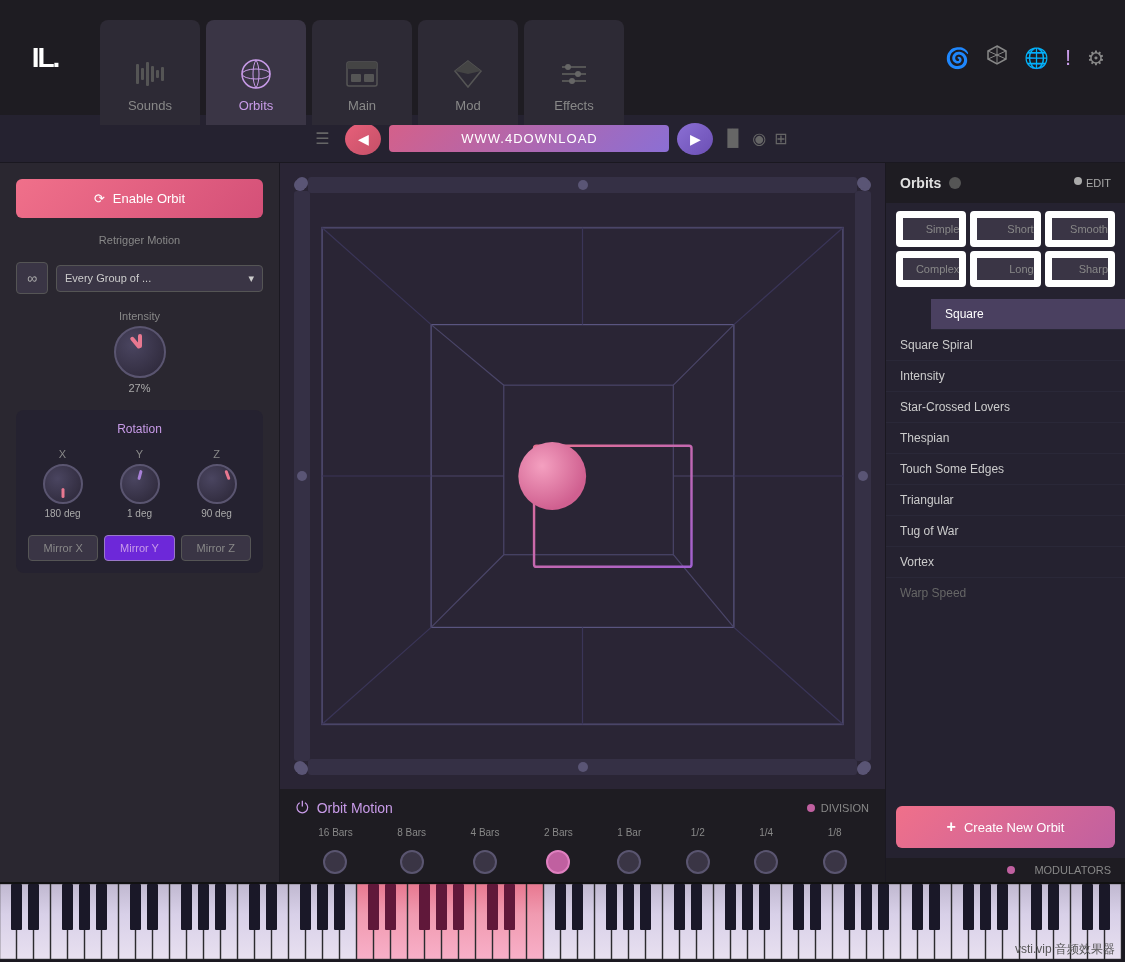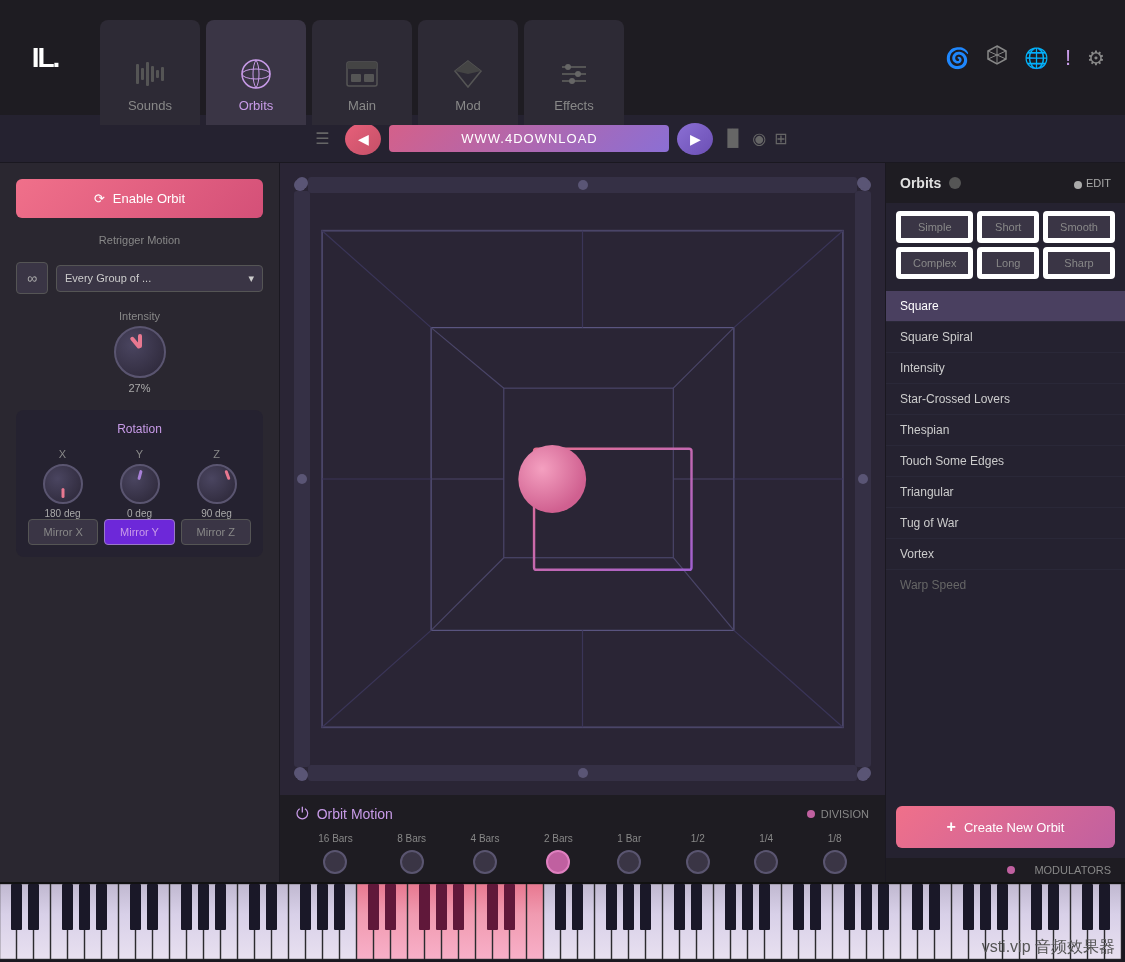--- a/index.html
+++ b/index.html
@@ -320,21 +320,21 @@
     }
 
     .axis-value {
       color: #aaa;
       font-size: 10px;
     }
 
     .mirror-buttons {
       display: flex;
       gap: 6px;
-      margin-top: 0;
+      margin-top: 16px;
     }
 
     .mirror-btn {
       flex: 1;
       background: #3a3545;
       border: 1px solid #555;
       border-radius: 4px;
       color: #888;
       font-size: 11px;
       padding: 6px 4px;
@@ -404,21 +404,21 @@
     .timing-row {
       display: flex;
       justify-content: space-around;
       align-items: center;
     }
 
     .timing-item {
       display: flex;
       flex-direction: column;
       align-items: center;
-      gap: 6px;
+      gap: 12px;
     }
 
     .timing-label {
       color: #888;
       font-size: 10px;
     }
 
     .timing-dot {
       width: 24px;
       height: 24px;
@@ -463,48 +463,48 @@
       width: 12px;
       height: 12px;
       border-radius: 50%;
       background: #555;
     }
 
     .edit-label {
       color: #aaa;
       font-size: 11px;
       display: flex;
-      align-items: flex-end;
+      align-items: flex-start;
       gap: 4px;
       cursor: pointer;
     }
 
     .edit-dot {
       width: 8px;
       height: 8px;
       border-radius: 50%;
       background: #aaa;
     }
 
     .filter-buttons {
       display: grid;
       grid-template-columns: 1fr 1fr 1fr;
       gap: 4px;
       padding: 8px 10px;
     }
 
     .filter-btn {
       background: #3a3545;
-      border: 5px solid #ffffff;
+      border: 7px solid #ffffff;
       border-radius: 4px;
       color: #888;
       font-size: 11px;
-      padding: 5px 12px;
-      cursor: pointer;
-      text-align: center;
+      padding: 5px 0;
+      cursor: pointer;
+      text-align: right;
     }
 
     .orbits-list {
       flex: 1;
       overflow-y: auto;
       padding: 4px 0;
     }
 
     .orbits-list::-webkit-scrollbar {
       width: 4px;
@@ -521,20 +521,21 @@
       padding: 8px 14px;
       color: #ccc;
       font-size: 12px;
       cursor: pointer;
       border-bottom: 1px solid #2a2838;
     }
 
     .orbit-item.active {
       background: #4a4060;
       color: white;
+      margin-left: 45px;
     }
 
     .create-orbit-btn {
       margin: 10px;
       background: linear-gradient(135deg, #f0708a, #c060a0);
       border: none;
       border-radius: 6px;
       color: white;
       font-size: 13px;
       padding: 12px;
@@ -568,21 +569,21 @@
       font-size: 11px;
       margin-left: 13px;
     }
 
     
     .watermark {
       position: absolute;
       bottom: 4px;
       right: 10px;
       color: #555;
-      font-size: 16px;
+      font-size: 12px;
     }
   </style>
 </head>
 <body>
 
 <div class="header">
   <div class="logo">
     <span class="logo-text">IL.</span>
   </div>
   <div class="nav-tabs">
@@ -714,21 +715,21 @@
       <div class="rotation-title">Rotation</div>
       <div class="rotation-axes">
         <div class="axis-container">
           <span class="axis-label">X</span>
           <div class="knob-small knob-x"></div>
           <span class="axis-value">180 deg</span>
         </div>
         <div class="axis-container">
           <span class="axis-label">Y</span>
           <div class="knob-small knob-y"></div>
-          <span class="axis-value">0 deg</span>
+          <span class="axis-value">1 deg</span>
         </div>
         <div class="axis-container">
           <span class="axis-label">Z</span>
           <div class="knob-small knob-z"></div>
           <span class="axis-value">90 deg</span>
         </div>
       </div>
       <div class="mirror-buttons">
         <div class="mirror-btn">Mirror X</div>
         <div class="mirror-btn active">Mirror Y</div>

